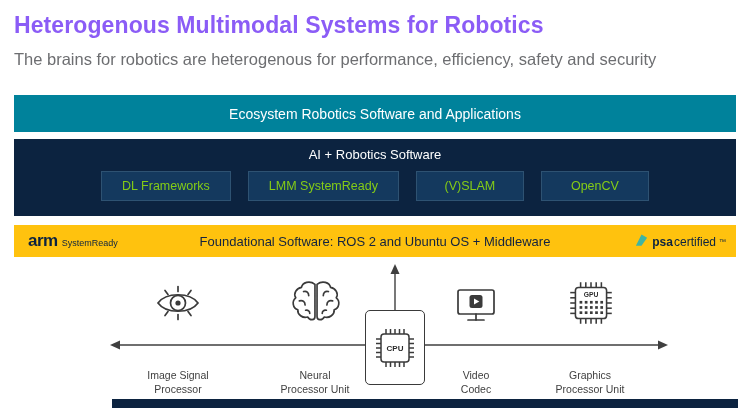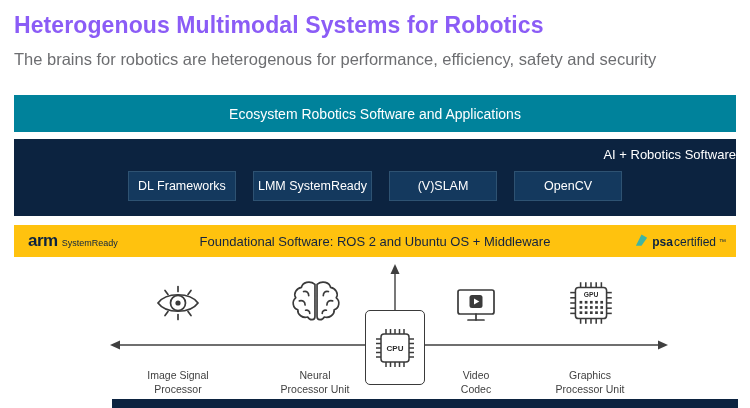--- a/index.html
+++ b/index.html
@@ -6,24 +6,24 @@
   html,body { background:#ffffff; }
   body { font-family:"Liberation Sans", sans-serif; }
   .slide { position:relative; width:750px; height:408px; background:#ffffff; overflow:hidden; }
 
   .title { position:absolute; left:14px; top:12px; font-size:23px; font-weight:700; color:#8b5cf6; letter-spacing:0.1px; }
   .subtitle { position:absolute; left:14px; top:50px; font-size:16.5px; color:#6d6e71; }
 
   .banner { position:absolute; left:14px; width:722px; }
   .banner-teal { top:95px; height:37px; background:#00829B; display:flex; align-items:center; justify-content:center; color:#ffffff; font-size:14px; }
   .banner-navy { top:139px; height:77px; background:#0C2340; color:#ffffff; }
-  .navy-title { text-align:right; margin-top:8px; font-size:13px; }
+  .navy-title { text-align:center; margin-top:8px; font-size:13px; }
   .navy-boxes { display:flex; justify-content:center; gap:17px; margin-top:9px; }
-  .fbox { background:#14395E; border:1px solid #2E5272; min-width:108px; height:30px; padding:0 4px;
-          display:flex; align-items:center; justify-content:center; font-size:12.5px; color:#ffffff; }
+  .fbox { background:#14395E; border:1px solid #2E5272; min-width:108px; height:30px; padding:0 20px;
+          display:flex; align-items:center; justify-content:center; font-size:12.5px; color:#84cc16; }
 
   .banner-yellow { top:225px; height:32px; background:#FFC20E; display:flex; align-items:center; }
   .arm-logo { position:absolute; left:14px; top:50%; transform:translateY(-50%); display:flex; align-items:baseline; gap:4px; color:#0C2340; }
   .arm-word { font-weight:700; font-size:17px; letter-spacing:-0.5px; }
   .arm-sub { font-size:9px; }
   .yellow-label { width:100%; text-align:center; font-size:13px; font-weight:500; color:#13233F; }
   .psa-logo { position:absolute; right:10px; top:50%; transform:translateY(-50%); display:flex; align-items:center; gap:3px; color:#0C2340; }
   .psa-bold { font-weight:700; font-size:12px; }
   .psa-reg { font-size:12px; font-weight:400; margin-left:-2px; }
   .psa-tm { font-size:7px; vertical-align:super; }

